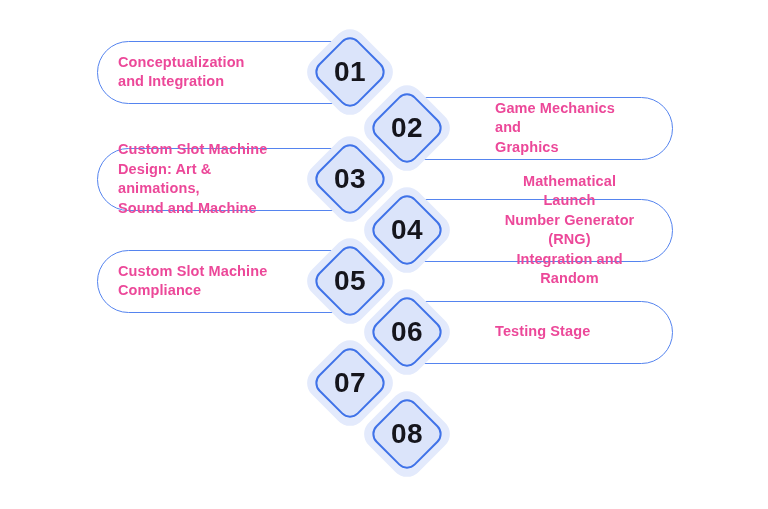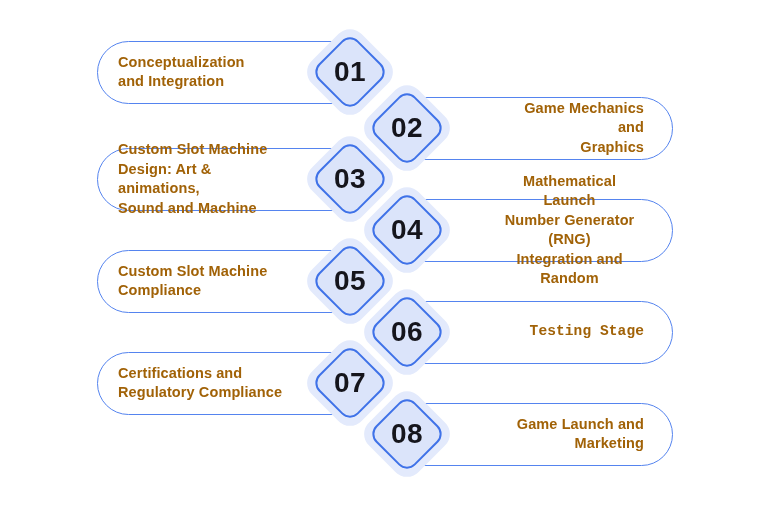--- a/index.html
+++ b/index.html
@@ -21,25 +21,25 @@
     background: #ffffff;
     z-index: 1;
     display: flex;
     flex-direction: column;
     justify-content: center;
   }
   .pill .label {
     font-size: 14.5px;
     line-height: 19.5px;
     font-weight: 600;
-    color: #a16207;
+    color: #ec4899;
     letter-spacing: 0.1px;
   }
   .pill-left { text-align: left; padding: 0 88px 0 20px; }
-  .pill-right { text-align: right; padding: 0 28px 0 105px; }
+  .pill-right { text-align: left; padding: 0 28px 0 105px; }
   .pill-center { text-align: center; padding: 0 28px 0 105px; }
   .halo {
     position: absolute;
     width: 70px;
     height: 70px;
     background: #e3eafc;
     border-radius: 16px;
     transform: rotate(45deg);
     z-index: 2;
   }
@@ -120,45 +120,33 @@
     <div class="label">
       <div>Custom Slot Machine</div>
       <div>Compliance</div>
     </div>
   </div>
   <div class="halo" style="left:315px; top:246px;"></div>
   <div class="diamond" style="left:322px; top:253px;">
     <span class="num">05</span>
   </div>
 
-  <div class="pill pill-right" style="left:389px; top:300.5px;font-family:Liberation Mono, monospace;">
+  <div class="pill pill-right" style="left:389px; top:300.5px;">
     <div class="label">
       <div>Testing Stage</div>
     </div>
   </div>
   <div class="halo" style="left:372px; top:297px;"></div>
   <div class="diamond" style="left:379px; top:304px;">
     <span class="num">06</span>
   </div>
 
-  <div class="pill pill-left" style="left:97px; top:351.5px;">
-    <div class="label">
-      <div>Certifications and</div>
-      <div>Regulatory Compliance</div>
-    </div>
-  </div>
   <div class="halo" style="left:315px; top:348px;"></div>
   <div class="diamond" style="left:322px; top:355px;">
     <span class="num">07</span>
   </div>
 
-  <div class="pill pill-right" style="left:389px; top:402.5px;">
-    <div class="label">
-      <div>Game Launch and</div>
-      <div>Marketing</div>
-    </div>
-  </div>
   <div class="halo" style="left:372px; top:399px;"></div>
   <div class="diamond" style="left:379px; top:406px;">
     <span class="num">08</span>
   </div>
 
 </div>
 
 </body></html>

